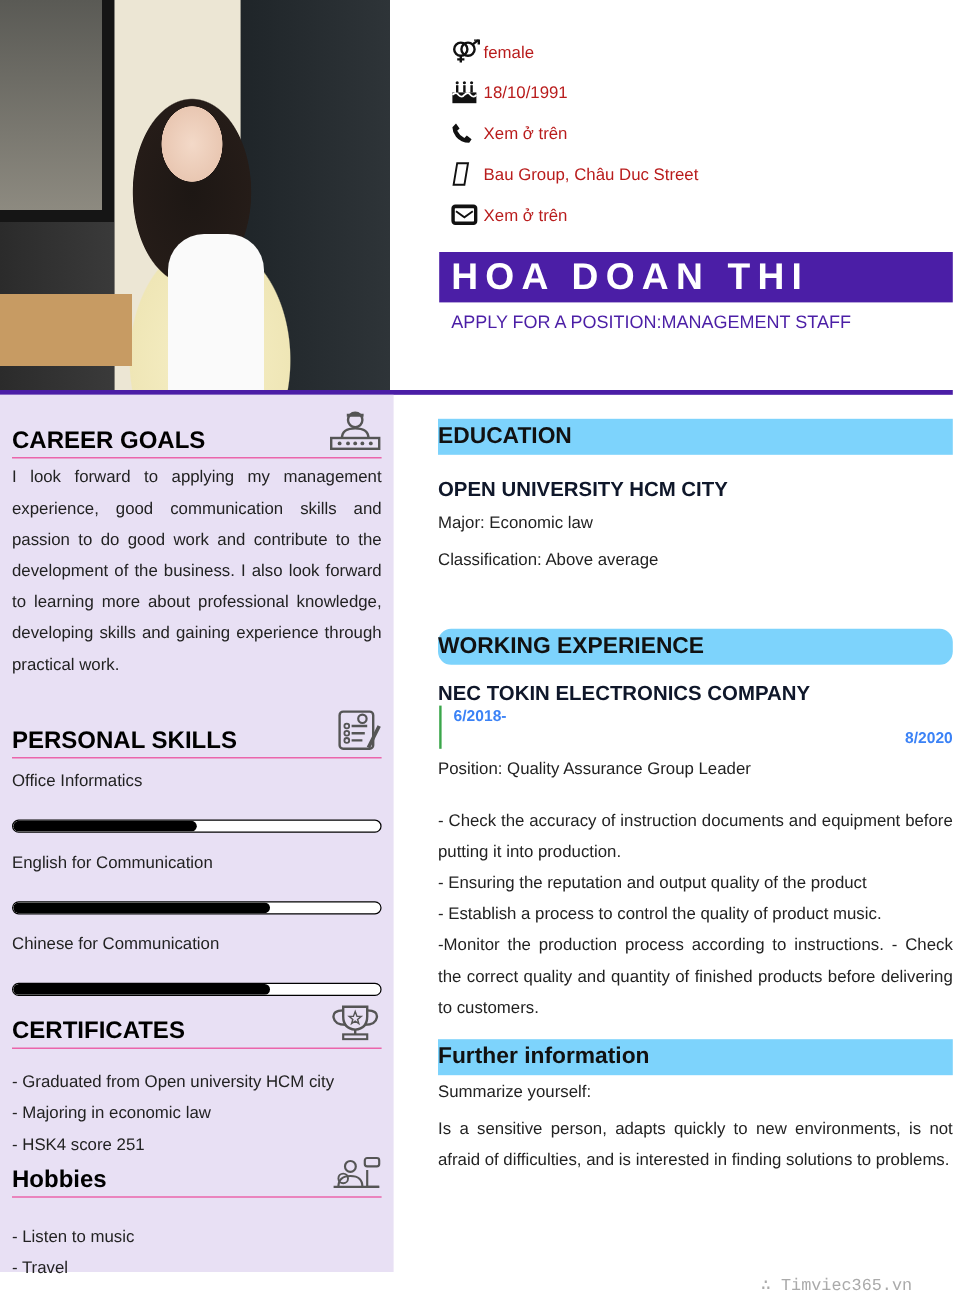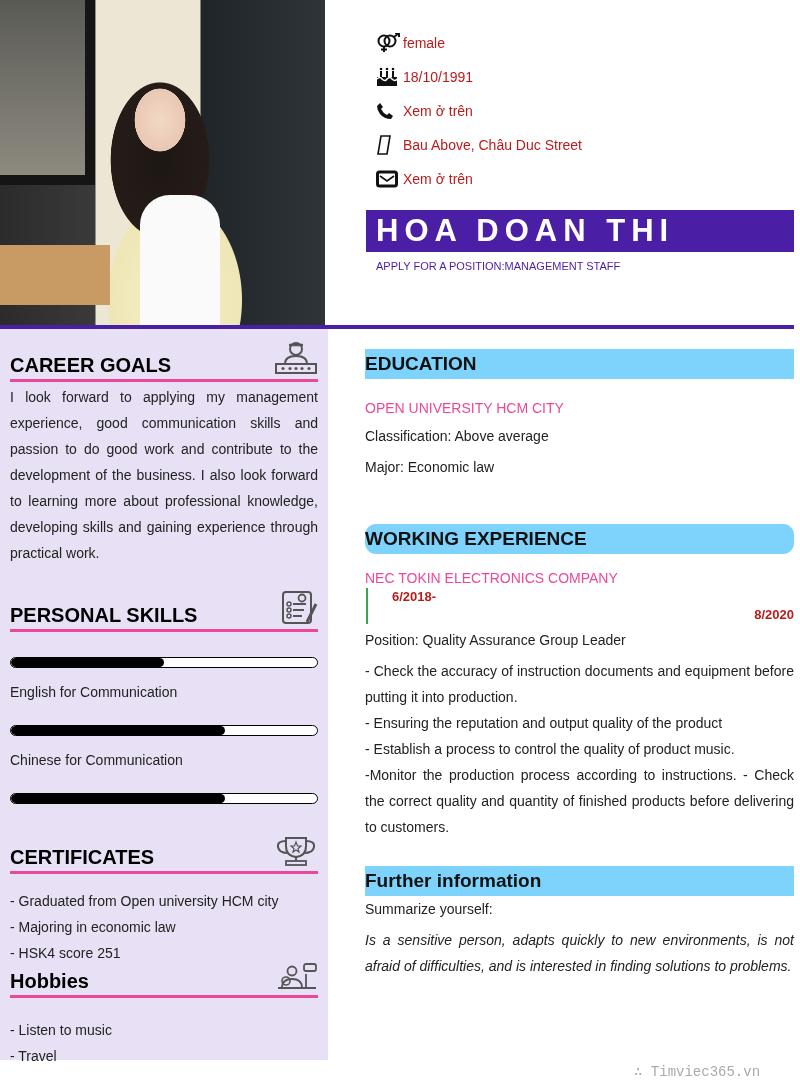--- a/index.html
+++ b/index.html
@@ -24,46 +24,46 @@
   .info-row { display: flex; align-items: center; height: 34px; font-size: 14px; color: #b91c1c; }
   .info-row .ico { width: 27px; display: inline-flex; justify-content: flex-start; align-items: center; }
   .info-row svg { display: block; }
 
   .name-bar {
     position: absolute; left: 366px; top: 210px; width: 428px; height: 42px;
     background: #4b1ea6; color: #ffffff; font-weight: bold; font-size: 31px;
     letter-spacing: 6px; padding-left: 10px; line-height: 42px;
   }
   .position {
-    position: absolute; left: 376px; top: 260px; font-size: 11px; color: #4b1ea6;
+    position: absolute; left: 376px; top: 260px; font-size: 15px; color: #4b1ea6;
   }
   .divider { position: absolute; left: 0; top: 325px; width: 794px; height: 4px; background: #4b1ea6; }
 
   
   .left-col { position: absolute; left: 0; top: 329px; width: 328px; height: 731px; background: #e8e0f4; }
   .lsec { position: absolute; left: 10px; width: 308px; }
-  .lsec-head { position: relative; height: 36px; border-bottom: 3px solid #ec4899; }
+  .lsec-head { position: relative; height: 36px; border-bottom: 1px solid #ec4899; }
   .lsec-head .title { position: absolute; left: 0; bottom: 2px; font-weight: bold; font-size: 20px; color: #000; }
   .lsec-head .hicon { position: absolute; right: 0; bottom: 1px; }
   .para { font-size: 14px; line-height: 26px; text-align: justify; color: #222; padding-top: 2px; }
   .skill-label { font-size: 14px; color: #222; height: 26px; line-height: 26px; }
   .skill-bar { height: 11px; border: 1px solid #000; border-radius: 6px; background: #fff; position: relative; overflow: hidden; margin-top: 20px; margin-bottom: 11px; }
   .skill-fill { position: absolute; left: 0; top: 0; height: 100%; background: #000; border-radius: 6px; }
   .list-item { font-size: 14px; color: #222; line-height: 26px; }
 
   
   .rsec-head {
     position: absolute; left: 365px; width: 429px; height: 30px;
     background: #7dd3fc; font-weight: bold; font-size: 19px; line-height: 30px; color: #111;
   }
   .rblock { position: absolute; left: 365px; width: 429px; font-size: 14px; color: #222; }
-  .org { font-weight: normal; font-size: 14px; color: #ec4899; }
+  .org { font-weight: bold; font-size: 17px; color: #0f172a; }
   .line { line-height: 26px; }
   .just { text-align: justify; line-height: 26px; }
-  .dates { border-left: 2px solid #3aa64a; margin-left: 1px; padding-left: 24px; font-weight: bold; font-size: 13px; line-height: 18px; color: #b91c1c; }
+  .dates { border-left: 2px solid #3aa64a; margin-left: 1px; padding-left: 10px; font-weight: bold; font-size: 13px; line-height: 18px; color: #3b82f6; }
   .watermark { position: absolute; left: 634px; top: 1063px; font-family: "Liberation Mono", monospace; font-size: 14px; color: #aaa; }
 </style>
 </head>
 <body>
 
 <div class="photo">
   <div class="frame"></div>
   <div class="shelf"></div>
   <div class="dress"></div>
 </div>
@@ -104,21 +104,21 @@
         </svg>
     </span>
     <span>Xem ở trên</span>
   </div>
   <div class="info-row">
     <span class="ico">
       <svg width="16" height="20" viewBox="0 0 16 20">
           <path d="M5 1 L14 1 L11 19 L2 19 Z" fill="none" stroke="#111" stroke-width="1.6"></path>
         </svg>
     </span>
-    <span>Bau Above, Châu Duc Street</span>
+    <span>Bau Group, Châu Duc Street</span>
   </div>
   <div class="info-row">
     <span class="ico">
       <svg width="22" height="18" viewBox="0 0 22 18">
           <rect x="1.5" y="2" width="19" height="14" rx="2" fill="none" stroke="#111" stroke-width="3"></rect>
           <polyline points="4,6 11,11 18,6" fill="none" stroke="#111" stroke-width="1.6"></polyline>
         </svg>
     </span>
     <span>Xem ở trên</span>
   </div>
@@ -161,20 +161,21 @@
           <circle cx="9" cy="20" r="2" fill="none" stroke="#555" stroke-width="1.5"></circle>
           <circle cx="9" cy="26" r="2" fill="none" stroke="#555" stroke-width="1.5"></circle>
           <line x1="13" y1="14" x2="26" y2="14" stroke="#555" stroke-width="2"></line>
           <line x1="13" y1="20" x2="24" y2="20" stroke="#555" stroke-width="2"></line>
           <line x1="13" y1="26" x2="22" y2="26" stroke="#555" stroke-width="2"></line>
           <line x1="36" y1="14" x2="27" y2="32" stroke="#555" stroke-width="3"></line>
         </svg>
     </span>
   </div>
   <div style="padding-top:5px;">
+    <div class="skill-label">Office Informatics</div>
     <div class="skill-bar">
         <div class="skill-fill" style="width:50%;"></div>
       </div>
     <div class="skill-label">English for Communication</div>
     <div class="skill-bar">
         <div class="skill-fill" style="width:70%;"></div>
       </div>
     <div class="skill-label">Chinese for Communication</div>
     <div class="skill-bar">
         <div class="skill-fill" style="width:70%;"></div>
@@ -219,37 +220,37 @@
   </div>
   <div style="padding-top:19px;">
     <div class="list-item">- Listen to music</div>
     <div class="list-item">- Travel</div>
   </div>
 </div>
 
 <div class="rsec-head" style="top:349px;">EDUCATION</div>
 <div class="rblock" style="top:396px;">
   <div class="org" style="line-height:24px;">OPEN UNIVERSITY HCM CITY</div>
+  <div class="line" style="line-height:30px;">Major: Economic law</div>
   <div class="line" style="line-height:32px;">Classification:  Above average</div>
-  <div class="line" style="line-height:30px;">Major: Economic law</div>
 </div>
 
 <div class="rsec-head" style="top:524px;border-radius:11px;">WORKING EXPERIENCE</div>
 <div class="rblock" style="top:568px;">
   <div class="org" style="line-height:20px;">NEC TOKIN ELECTRONICS COMPANY</div>
   <div class="dates">
     <div>6/2018-</div>
     <div style="padding-left:3px;text-align:right;"> 8/2020</div>
   </div>
   <div class="line" style="line-height:32px;">Position: Quality Assurance Group Leader</div>
-  <div class="just" style="margin-top:2px;">- Check the accuracy of instruction documents and equipment before putting it into production.</div>
+  <div class="just" style="margin-top:14px;">- Check the accuracy of instruction documents and equipment before putting it into production.</div>
   <div class="just">- Ensuring the reputation and output quality of the product</div>
   <div class="just">- Establish a process to control the quality of product music.</div>
   <div class="just">-Monitor the production process according to instructions. - Check the correct quality and quantity of finished products before delivering to customers.</div>
 </div>
 
 <div class="rsec-head" style="top:866px;">Further information</div>
 <div class="rblock" style="top:897px;">
   <div class="line" style="line-height:24px;">Summarize yourself:</div>
-  <div class="just" style="margin-top:6px;font-style:italic;">Is a sensitive person, adapts quickly to new environments, is not afraid of difficulties, and is interested in finding solutions to problems.</div>
+  <div class="just" style="margin-top:6px;">Is a sensitive person, adapts quickly to new environments, is not afraid of difficulties, and is interested in finding solutions to problems.</div>
 </div>
 
 <div class="watermark">∴ Timviec365.vn</div>
 
 </body></html>

